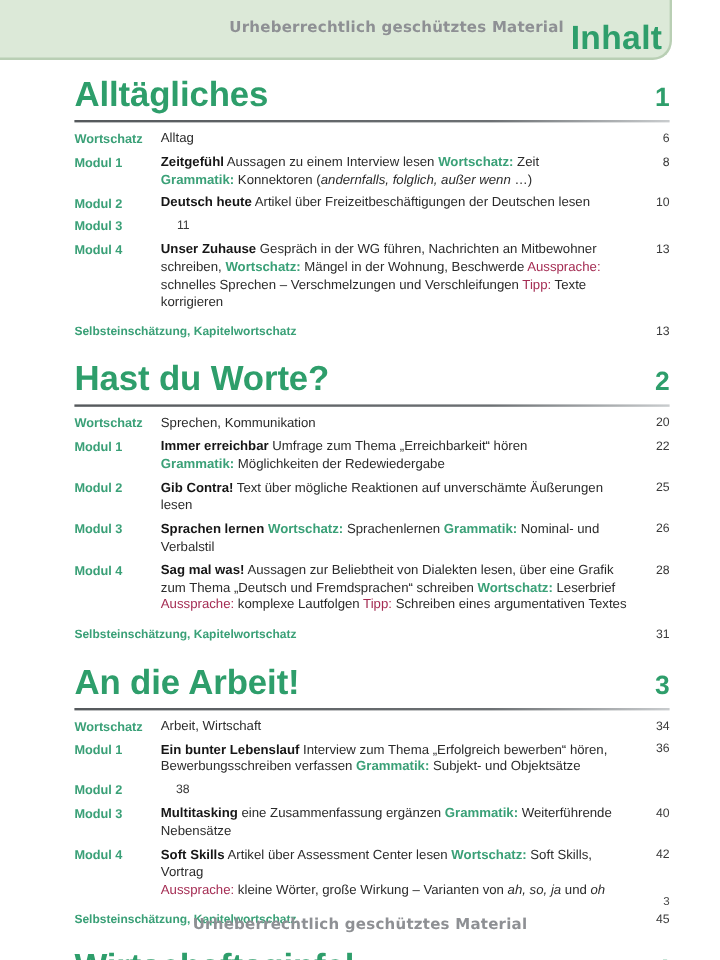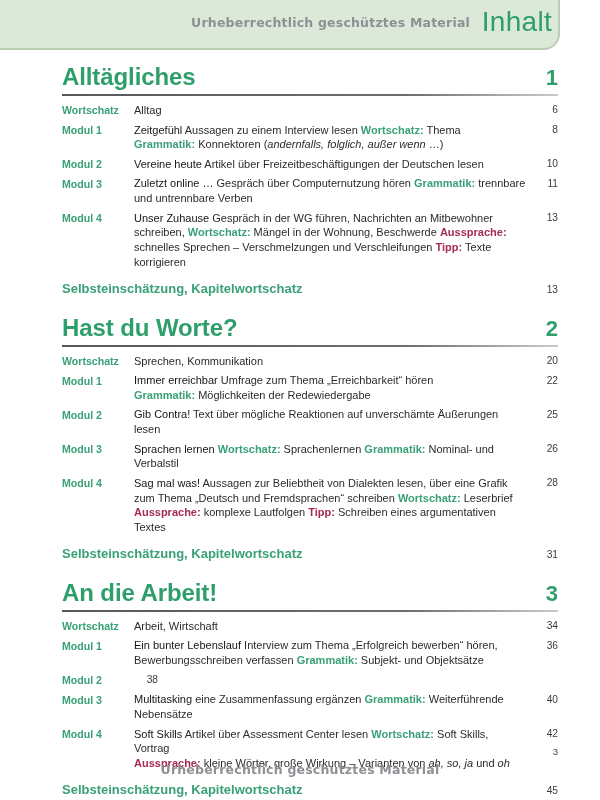--- a/index.html
+++ b/index.html
@@ -44,24 +44,24 @@
     text-align: right;
     font-family: "DejaVu Sans", sans-serif;
     font-size: 12.5px;
     font-weight: bold;
     letter-spacing: 0.2px;
     color: #8e9094;
     white-space: nowrap;
   }
   .header-title {
     position: absolute;
-    top: 6px;
+    top: 16px;
     right: 48px;
     font-size: 28px;
-    font-weight: normal;
+    font-weight: bold;
     color: #2e9e6b;
     letter-spacing: 0.3px;
   }
 
   
   .content {
     position: absolute;
     top: 52px;
     left: 0;
     width: 600px;
@@ -73,21 +73,21 @@
   .chapter-head {
     position: relative;
     margin: 0 42px 0 62px;
     display: flex;
     align-items: baseline;
     justify-content: space-between;
     padding-top: 12px;
     padding-bottom: 2px;
   }
   .chapter-title {
-    font-size: 24px;
+    font-size: 29px;
     font-weight: bold;
     color: #2e9e6b;
     letter-spacing: -0.1px;
     line-height: 1.1;
   }
   .chapter-num {
     font-size: 22px;
     font-weight: bold;
     color: #2e9e6b;
     line-height: 1.1;
@@ -127,36 +127,36 @@
   .row-page {
     flex: 0 0 24px;
     text-align: right;
     font-size: 10.2px;
     color: #3a3a3a;
     line-height: 1.33;
     padding-top: 0.5px;
   }
 
   
-  .t-bold   { font-weight: normal; color: #161616; }
+  .t-bold   { font-weight: bold; color: #161616; }
   .t-green  { color: #3aa077; font-weight: bold; }
-  .t-red    { color: #a42b52; font-weight: bold; margin-top: 17px; }
+  .t-red    { color: #a42b52; font-weight: normal; margin-top: 17px; }
   .t-italic { font-style: italic; }
   .t-plain  { color: #2b2b2b; }
 
   
   .selfcheck {
     display: flex;
     align-items: baseline;
     margin: 0 42px 0 62px;
     padding: 9px 0 7px 0;
   }
   .selfcheck-text {
     flex: 1 1 auto;
-    font-size: 13px;
+    font-size: 10px;
     font-weight: bold;
     color: #3aa077;
   }
   .selfcheck-page {
     flex: 0 0 24px;
     text-align: right;
     font-size: 10.2px;
     color: #3a3a3a;
   }
 
@@ -207,31 +207,30 @@
       </div>
       <div class="chapter-rule"></div>
       <div class="rows">
         <div class="row">
           <div class="row-label">Wortschatz</div>
           <div class="row-desc"><span class="t-plain">Alltag</span></div>
           <div class="row-page">6</div>
         </div>
         <div class="row">
           <div class="row-label">Modul 1</div>
-          <div class="row-desc"><span class="t-bold">Zeitgefühl</span><span class="t-plain"> Aussagen zu einem Interview lesen </span><span class="t-green">Wortschatz:</span><span class="t-plain"> Thema</span><br><span class="t-green">Grammatik:</span><span class="t-plain"> Konnektoren (</span><span class="t-italic">andernfalls, folglich, außer wenn</span><span class="t-plain"> …)</span></div>
+          <div class="row-desc"><span class="t-bold">Zeitgefühl</span><span class="t-plain"> Aussagen zu einem Interview lesen </span><span class="t-green">Wortschatz:</span><span class="t-plain"> Zeit</span><br><span class="t-green">Grammatik:</span><span class="t-plain"> Konnektoren (</span><span class="t-italic">andernfalls, folglich, außer wenn</span><span class="t-plain"> …)</span></div>
           <div class="row-page">8</div>
         </div>
         <div class="row">
           <div class="row-label">Modul 2</div>
-          <div class="row-desc"><span class="t-bold">Vereine heute</span><span class="t-plain"> Artikel über Freizeitbeschäftigungen der Deutschen lesen</span></div>
+          <div class="row-desc"><span class="t-bold">Deutsch heute</span><span class="t-plain"> Artikel über Freizeitbeschäftigungen der Deutschen lesen</span></div>
           <div class="row-page">10</div>
         </div>
         <div class="row">
           <div class="row-label">Modul 3</div>
-          <div class="row-desc"><span class="t-bold">Zuletzt online …</span><span class="t-plain"> Gespräch über Computernutzung hören </span><span class="t-green">Grammatik:</span><span class="t-plain"> trennbare und untrennbare Verben</span></div>
           <div class="row-page">11</div>
         </div>
         <div class="row">
           <div class="row-label">Modul 4</div>
           <div class="row-desc"><span class="t-bold">Unser Zuhause</span><span class="t-plain"> Gespräch in der WG führen, Nachrichten an Mitbewohner schreiben, </span><span class="t-green">Wortschatz:</span><span class="t-plain"> Mängel in der Wohnung, Beschwerde </span><span class="t-red">Aussprache:</span><span class="t-plain"> schnelles Sprechen – Verschmelzungen und Verschleifungen </span><span class="t-red">Tipp:</span><span class="t-plain"> Texte korrigieren</span></div>
           <div class="row-page">13</div>
         </div>
       </div>
       <div class="selfcheck">
         <div class="selfcheck-text">Selbsteinschätzung, Kapitelwortschatz</div>

